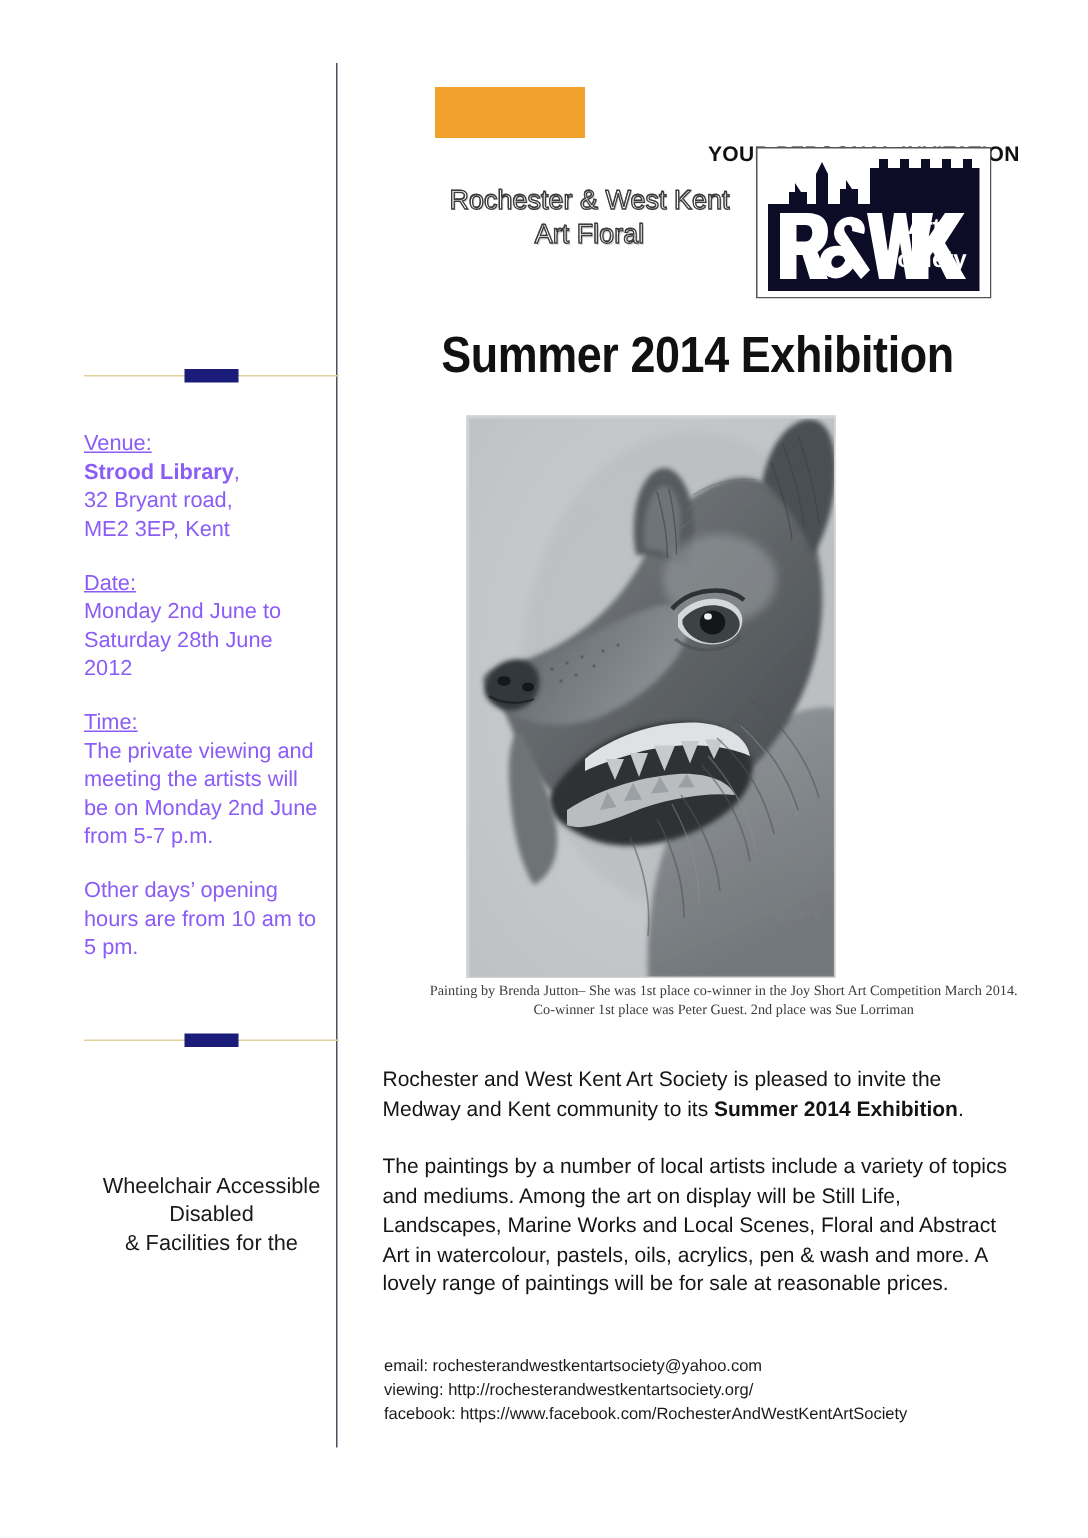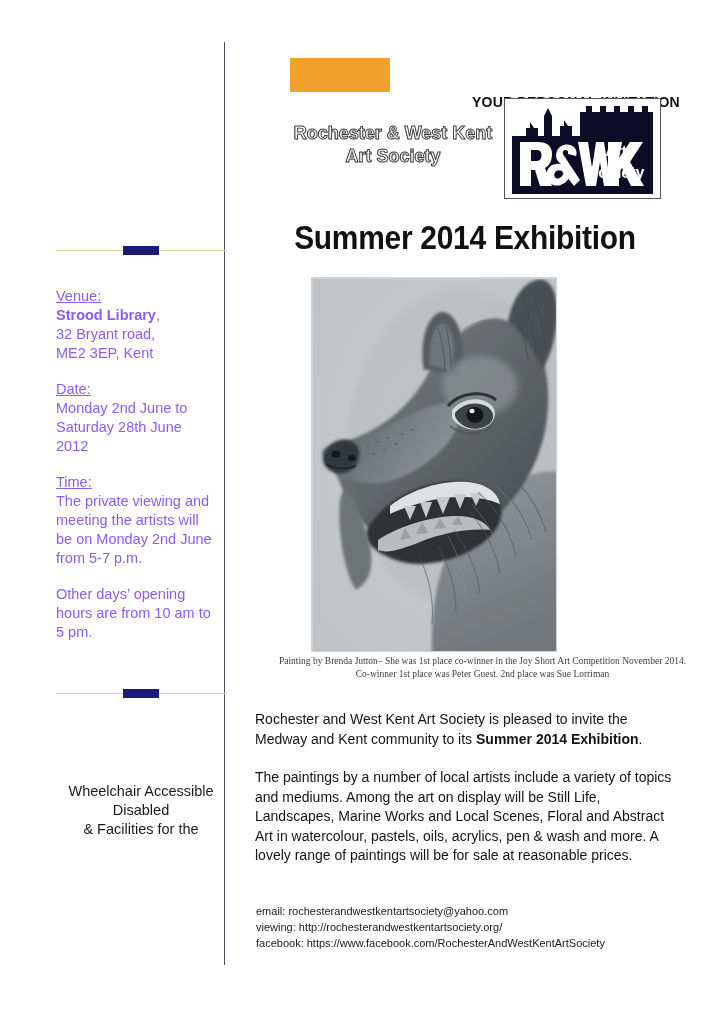--- a/index.html
+++ b/index.html
@@ -109,21 +109,21 @@
     margin-top: 36px;
   }
 
   .society-name {
     position: absolute;
     left: 28px;
     top: 122px;
     width: 250px;
     text-align: center;
     font-size: 18px;
-    font-weight: bold;
+    font-weight: normal;
     line-height: 23px;
     color: #ffffff;
     -webkit-text-stroke: 0.9px #3a3a3a;
     text-shadow:
       1px 1px 0 #d8d8d8,
       -0.4px -0.4px 0 #555;
   }
 
   
   .logo {
@@ -259,21 +259,21 @@
 </div>
 
 <div class="main">
 
   <div class="orange-bar"></div>
 
   <div class="invitation">YOUR PERSONAL INVITATION</div>
 
   <div class="society-name">
     <div>Rochester &amp; West Kent</div>
-    <div>Art Society</div>
+    <div>Art Floral</div>
   </div>
 
   <div class="logo">
     <svg width="157" height="101" viewBox="0 0 157 101" xmlns="http://www.w3.org/2000/svg">
 
       <rect x="0.5" y="0.5" width="156" height="100" fill="#ffffff" stroke="#555" stroke-width="1"></rect>
 
       <path d="M8 96 L8 38
                L22 38 L22 30 L26 30 L26 24 L30 30 L34 30 L34 38
                L40 38 L40 18 L44 10 L48 18 L48 38
@@ -448,21 +448,21 @@
           <circle cx="100" cy="152" r="1.1"></circle>
       </g>
 
       <text x="205" y="336" font-family="Liberation Serif, serif" font-size="9" fill="#7b8083" opacity="0.8" transform="rotate(-4 205 336)">B.Jutton</text>
 
       <rect width="246" height="375" fill="none" stroke="#ced1d3" stroke-width="2"></rect>
     </svg>
   </div>
 
   <div class="caption">
-    <div>Painting by Brenda Jutton– She was 1st place co-winner in the Joy Short Art Competition November 2014.</div>
+    <div>Painting by Brenda Jutton– She was 1st place co-winner in the Joy Short Art Competition March 2014.</div>
     <div>Co-winner 1st place was Peter Guest. 2nd place was Sue Lorriman</div>
   </div>
 
   <div class="body-copy">
     <p><span>Rochester and West Kent Art Society is pleased to invite the Medway and Kent community to its </span><b>Summer 2014 Exhibition</b><span>.</span></p>
     <p>The paintings by a number of local artists include a variety of topics and mediums. Among the art on display will be Still Life, Landscapes, Marine Works and Local Scenes, Floral and Abstract Art in watercolour, pastels, oils, acrylics, pen &amp; wash and more. A lovely range of paintings will be for sale at reasonable prices.</p>
   </div>
 
   <div class="contact">
     <div>email: rochesterandwestkentartsociety@yahoo.com</div>

